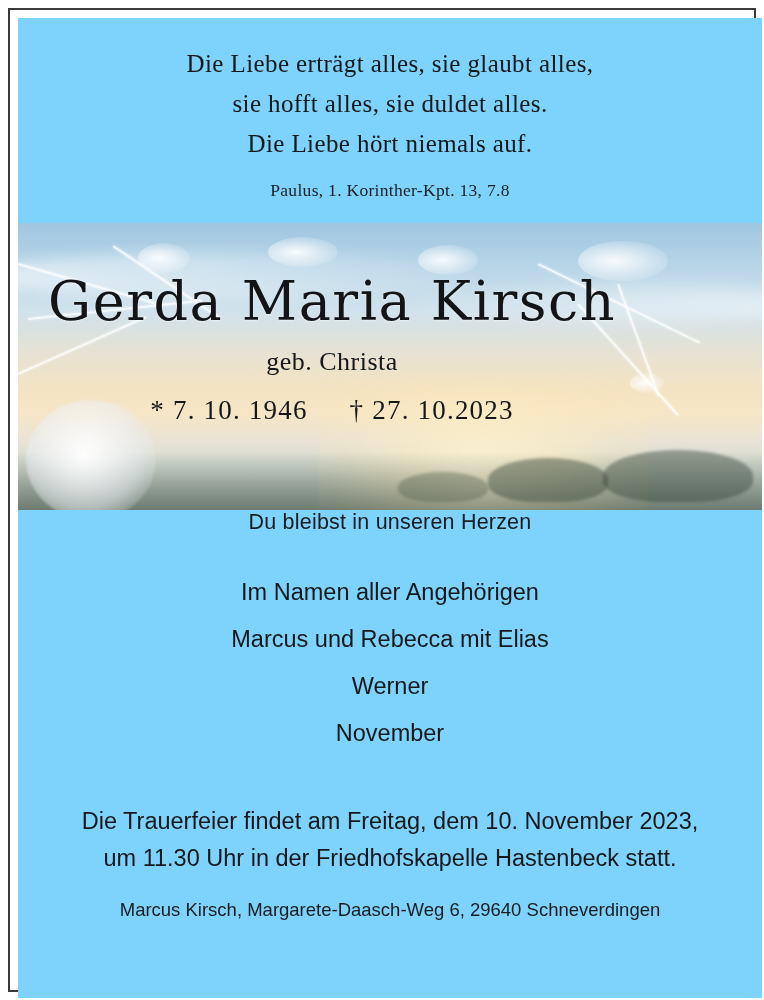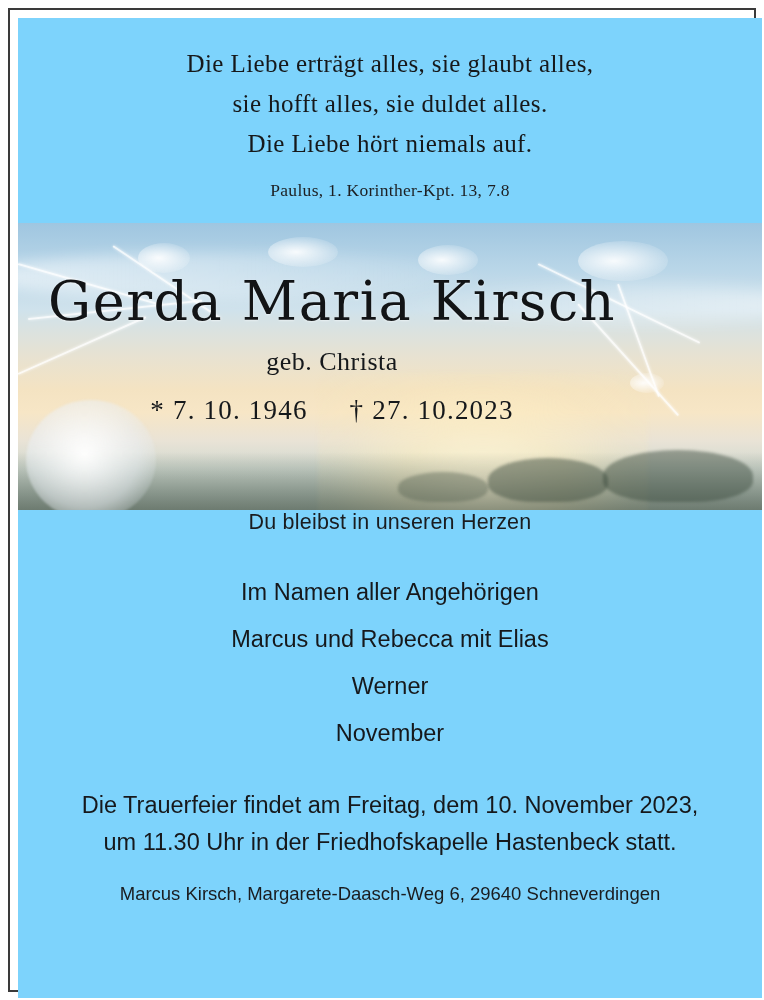--- a/index.html
+++ b/index.html
@@ -190,21 +190,21 @@
     margin-top: 34px;
   }
   .family-line {
     font-family: "Liberation Sans", sans-serif;
     font-size: 23.5px;
     line-height: 47px;
     color: #16181b;
   }
   .family-line.lead { font-size: 23.5px; }
   .service {
-    margin-top: 30px;
+    margin-top: 46px;
   }
   .service-line {
     font-family: "Liberation Sans", sans-serif;
     font-size: 23.5px;
     line-height: 37px;
     color: #16181b;
   }
   .address {
     margin-top: 22px;
     font-family: "Liberation Sans", sans-serif;

